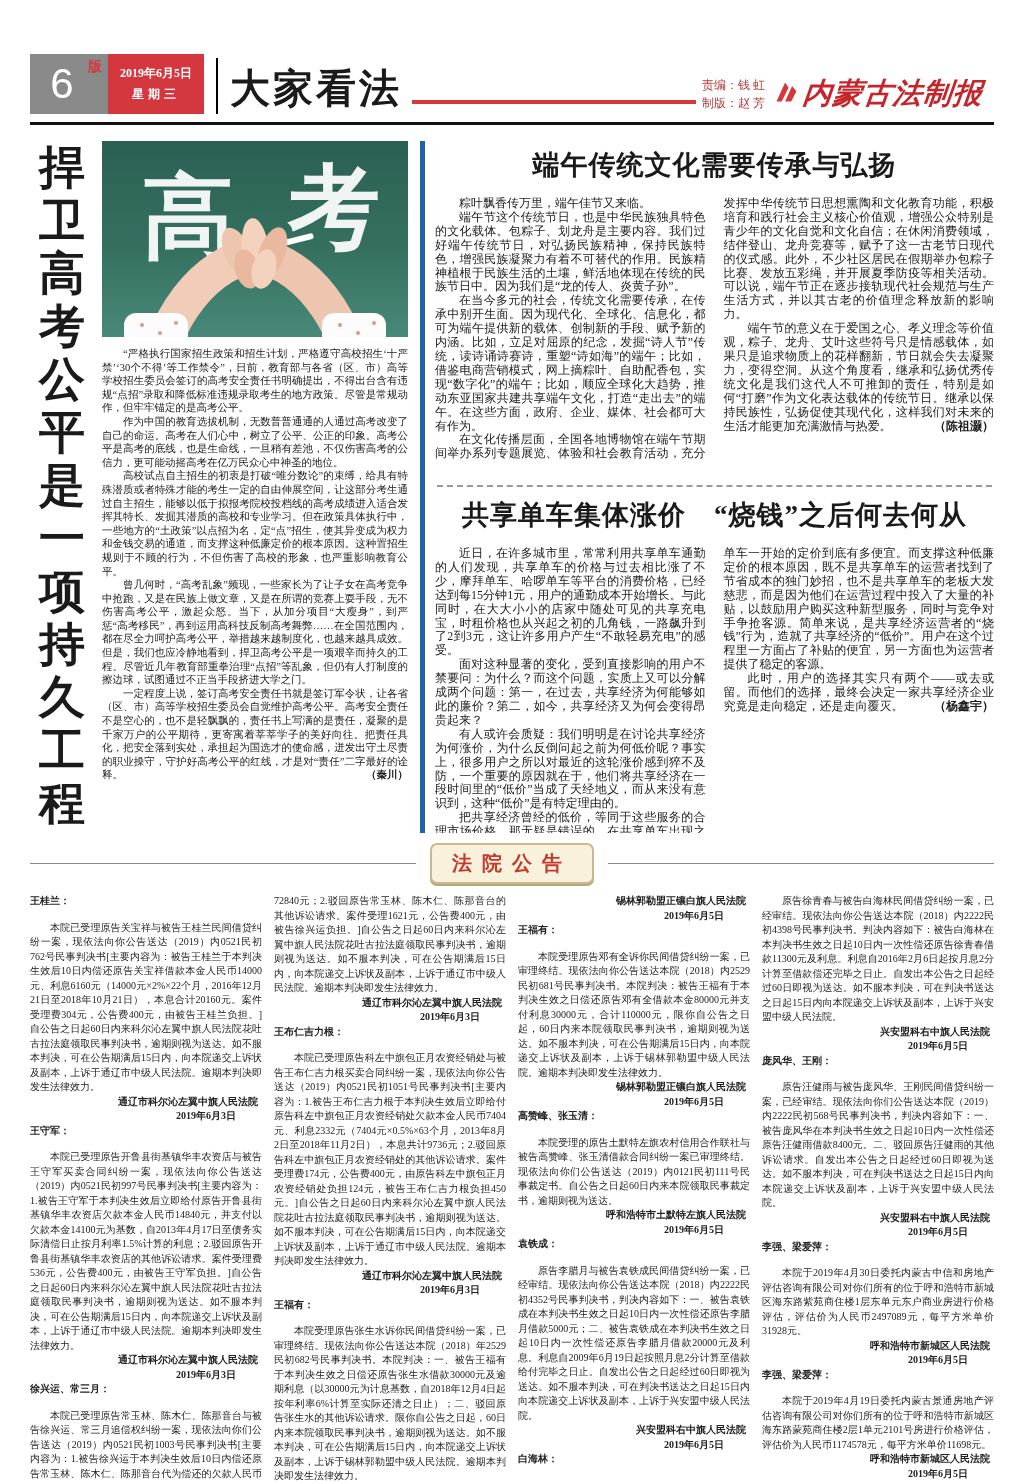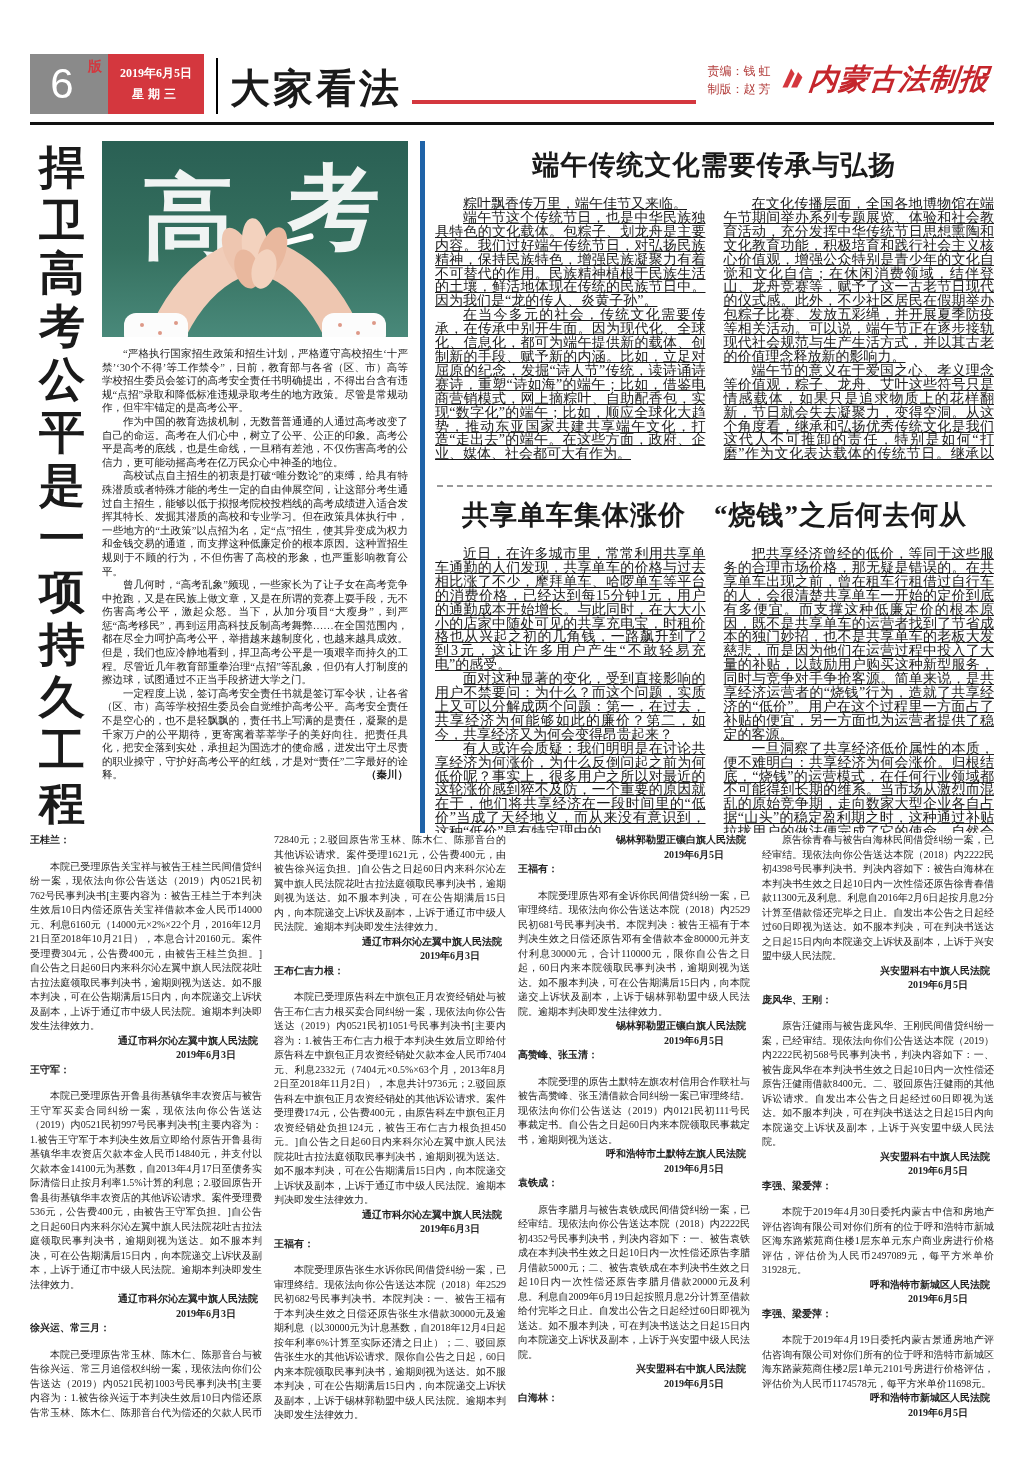--- a/index.html
+++ b/index.html
@@ -16,21 +16,21 @@
   .pagenum { color:#fff; font-size:42px; line-height:1; font-family:"Liberation Sans",sans-serif; margin-right:14px;}
   .ban-char { position:absolute; top:4px; right:6px; color:#d4373e; font-size:14px; font-weight:bold;}
   .date-box { width:96px; height:60px; background:#d4373e; color:#fff; text-align:center;
               display:flex; flex-direction:column; justify-content:center; gap:4px; flex:0 0 auto;}
   .date-line1 { font-size:12px; font-weight:bold; }
   .date-line2 { font-size:12px; font-weight:bold; letter-spacing:4px;}
   .hdr-vline { width:2px; height:56px; background:#000; margin:0 12px; flex:0 0 auto;}
   .section-title { font-size:40px; font-weight:900; letter-spacing:3px; line-height:1;
                    font-family:"Liberation Sans",sans-serif; padding-bottom:6px; flex:0 0 auto;}
   .red-line { flex:1; height:4px; background:#d4373e; margin:0 6px 10px 10px; }
-  .header-right { flex:0 0 auto; display:flex; flex-direction:column; width:292px;align-items:center; }
+  .header-right { flex:0 0 auto; display:flex; flex-direction:row; width:292px; }
   .hr-top { display:flex; align-items:center; gap:8px; }
   .editors { font-size:12px; color:#b23c3a; line-height:1.5; white-space:nowrap;}
   .masthead-wrap { display:flex; align-items:center; gap:4px; }
   .masthead { color:#c5262c; font-size:29px; font-weight:bold; font-style:italic;
               letter-spacing:1px; transform:skewX(-6deg); white-space:nowrap;
               font-family:"Liberation Serif",serif;}
   .hr-bar { height:9px; background:#d4373e; margin-top:5px; }
   .black-rule { height:3px; background:#111; margin-top:8px; }
   
   .main { display:flex; margin-top:16px; height:692px; overflow:hidden;}
@@ -38,22 +38,22 @@
                 word-break:break-all; text-align:center; flex:0 0 auto;}
   .left-block { width:306px; margin-left:8px; flex:0 0 auto;}
   .photo { width:100%; height:196px; display:block; }
   .left-body { margin-top:10px; font-size:10.5px; line-height:13.6px; text-align:justify; height:482px; overflow:hidden;}
   .jp { text-indent:2em; }
   .author { float:right; font-weight:bold; }
   .blue-bar { width:5px; background:#1f63a8; margin:0 10px 0 12px; flex:0 0 auto;}
   .right-block { flex:1; min-width:0; }
   .art-title { text-align:center; font-size:27px; font-weight:900; letter-spacing:1px;
                margin:6px 0 14px 0; }
-  .art-body { column-count:2; column-gap:18px; column-fill:auto; font-size:14px;
-              line-height:13.9px; text-align:justify; overflow:hidden;text-decoration:underline;}
+  .art-body { column-count:2; column-gap:18px; column-fill:auto; font-size:12px;
+              line-height:13.9px; text-align:justify; overflow:hidden;}
   .art-body.duanwu { height:272px; }
   .art-body.bike { height:318px; }
   .dash-sep { border-top:2px dashed #999; margin:16px 2px 10px 2px; }
   
   .banner-row { display:flex; align-items:center; gap:14px; margin:10px 0 10px 0; }
   .banner-line { flex:1; height:1px; background:#888; }
   .banner-box { background:#f8f1dc; border:2px solid #c9b98e; border-radius:7px;
                 box-shadow:0 2px 0 #b7a77c; padding:5px 20px; color:#c43a2e;
                 font-size:20px; font-weight:bold; letter-spacing:10px; }
   
@@ -163,26 +163,30 @@
       </div>
 
       <div class="dash-sep"></div>
 
       <div class="art-title">共享单车集体涨价　“烧钱”之后何去何从</div>
       <div class="art-body bike">
         <p class="jp">近日，在许多城市里，常常利用共享单车通勤的人们发现，共享单车的价格与过去相比涨了不少，摩拜单车、哈啰单车等平台的消费价格，已经达到每15分钟1元，用户的通勤成本开始增长。与此同时，在大大小小的店家中随处可见的共享充电宝，时租价格也从兴起之初的几角钱，一路飙升到了2到3元，这让许多用户产生“不敢轻易充电”的感受。</p>
         <p class="jp">面对这种显著的变化，受到直接影响的用户不禁要问：为什么？而这个问题，实质上又可以分解成两个问题：第一，在过去，共享经济为何能够如此的廉价？第二，如今，共享经济又为何会变得昂贵起来？</p>
         <p class="jp">有人或许会质疑：我们明明是在讨论共享经济为何涨价，为什么反倒问起之前为何低价呢？事实上，很多用户之所以对最近的这轮涨价感到猝不及防，一个重要的原因就在于，他们将共享经济在一段时间里的“低价”当成了天经地义，而从来没有意识到，这种“低价”是有特定理由的。</p>
         <p class="jp">把共享经济曾经的低价，等同于这些服务的合理市场价格，那无疑是错误的。在共享单车出现之前，曾在租车行租借过自行车的人，会很清楚共享单车一开始的定价到底有多便宜。而支撑这种低廉定价的根本原因，既不是共享单车的运营者找到了节省成本的独门妙招，也不是共享单车的老板大发慈悲，而是因为他们在运营过程中投入了大量的补贴，以鼓励用户购买这种新型服务，同时与竞争对手争抢客源。简单来说，是共享经济运营者的“烧钱”行为，造就了共享经济的“低价”。用户在这个过程里一方面占了补贴的便宜，另一方面也为运营者提供了稳定的客源。</p>
-        <p class="jp">一旦洞察了共享经济低价属性的本质，便不难明白：共享经济为何会涨价。归根结底，“烧钱”的运营模式，在任何行业领域都不可能得到长期的维系。当市场从激烈而混乱的原始竞争期，走向数家大型企业各自占据“山头”的稳定盈利期之时，这种通过补贴拉拢用户的做法便完成了它的使命，自然会被企业摒弃。毕竟，企业推出这些服务，最根本的目的就是赚钱，在用户已经养成了使用习惯，对产品形成了一定黏性的情况下，涨价对企业来说，可谓是不言自明的选择。</p>
         <p class="jp"><span>此时，用户的选择其实只有两个——或去或留。而他们的选择，最终会决定一家共享经济企业究竟是走向稳定，还是走向覆灭。</span><span class="author">（杨鑫宇）</span></p>
       </div>
     </div>
   </div>
 
+  <div class="banner-row">
+    <div class="banner-line"></div>
+    <div class="banner-box">法院公告</div>
+    <div class="banner-line"></div>
+  </div>
 
   <div class="announcements">
     <div class="ann">
       <div class="ann-name">王桂兰：</div>
       <div class="ann-body">本院已受理原告关宝祥与被告王桂兰民间借贷纠纷一案，现依法向你公告送达（2019）内0521民初762号民事判决书[主要内容为：被告王桂兰于本判决生效后10日内偿还原告关宝祥借款本金人民币14000元、利息6160元（14000元×2%×22个月，2016年12月21日至2018年10月21日），本息合计20160元。案件受理费304元，公告费400元，由被告王桂兰负担。]自公告之日起60日内来科尔沁左翼中旗人民法院花吐古拉法庭领取民事判决书，逾期则视为送达。如不服本判决，可在公告期满后15日内，向本院递交上诉状及副本，上诉于通辽市中级人民法院。逾期本判决即发生法律效力。</div>
       <div class="ann-court">通辽市科尔沁左翼中旗人民法院</div>
       <div class="ann-date">2019年6月3日</div>
     </div>
     <div class="ann">
       <div class="ann-name">王守军：</div>

